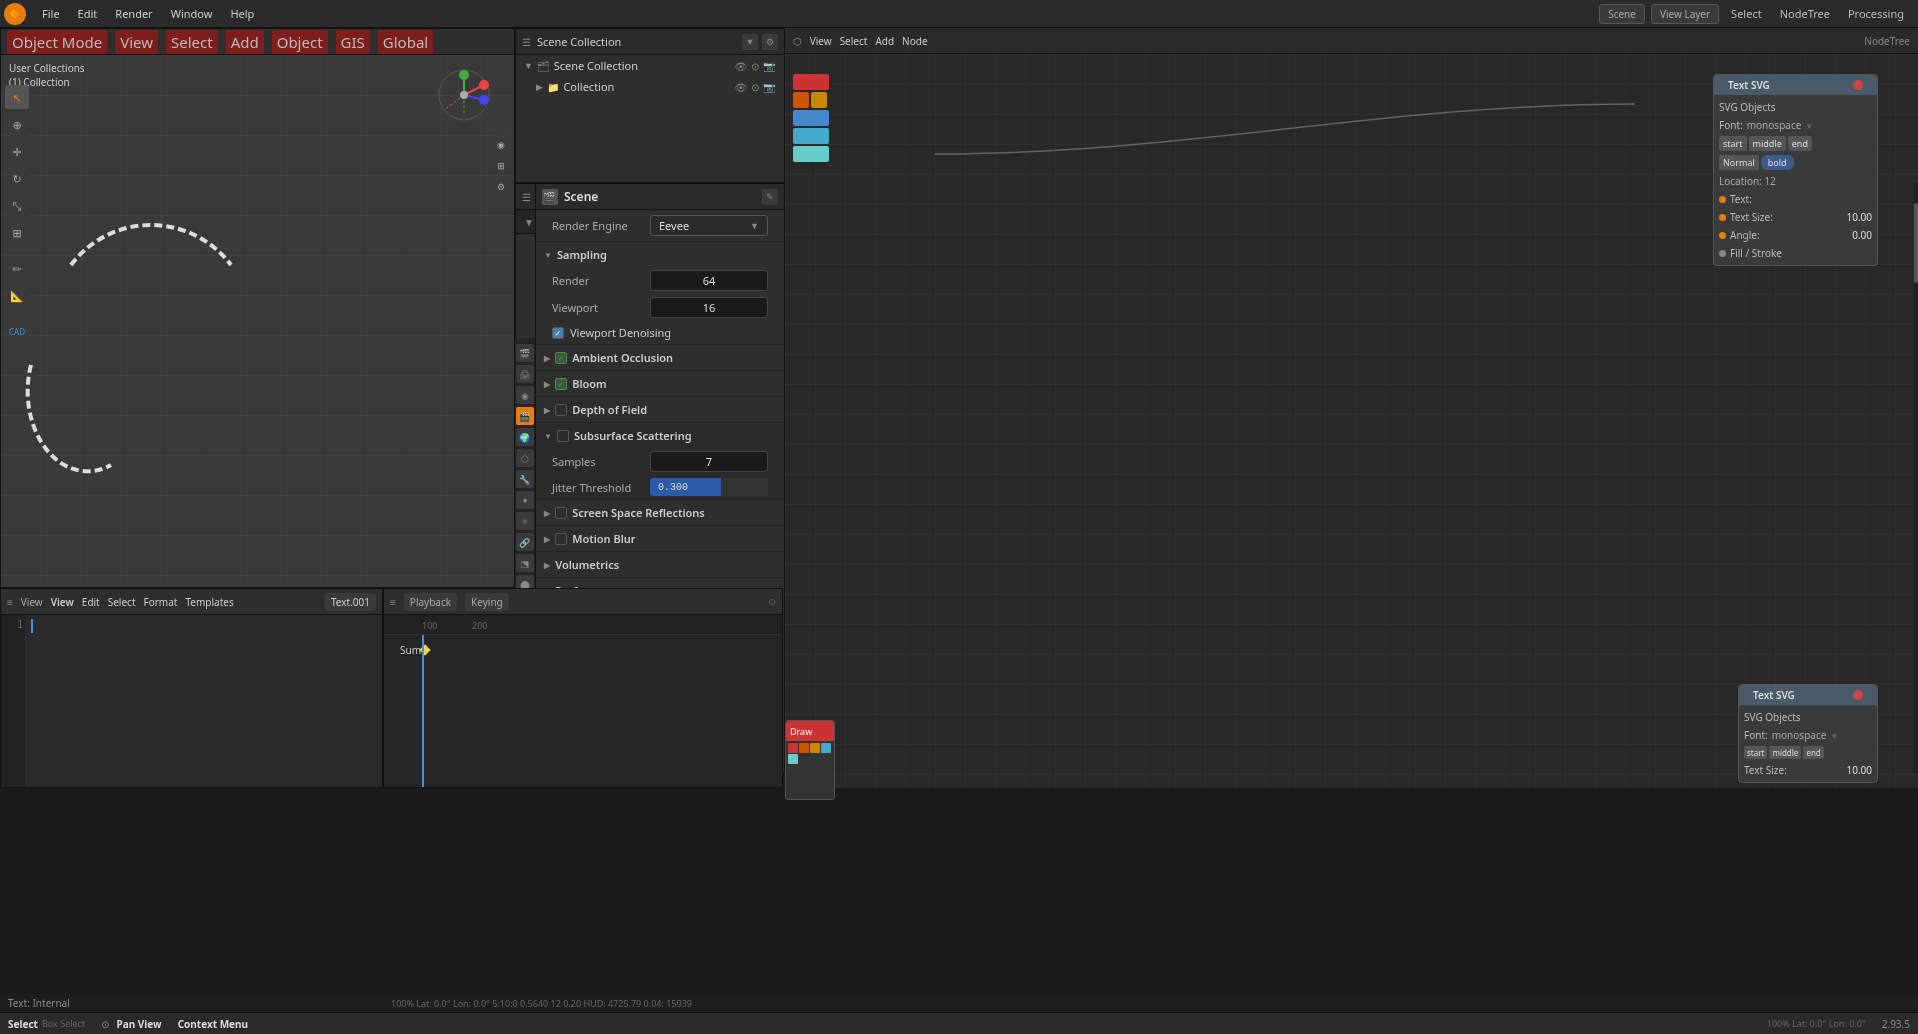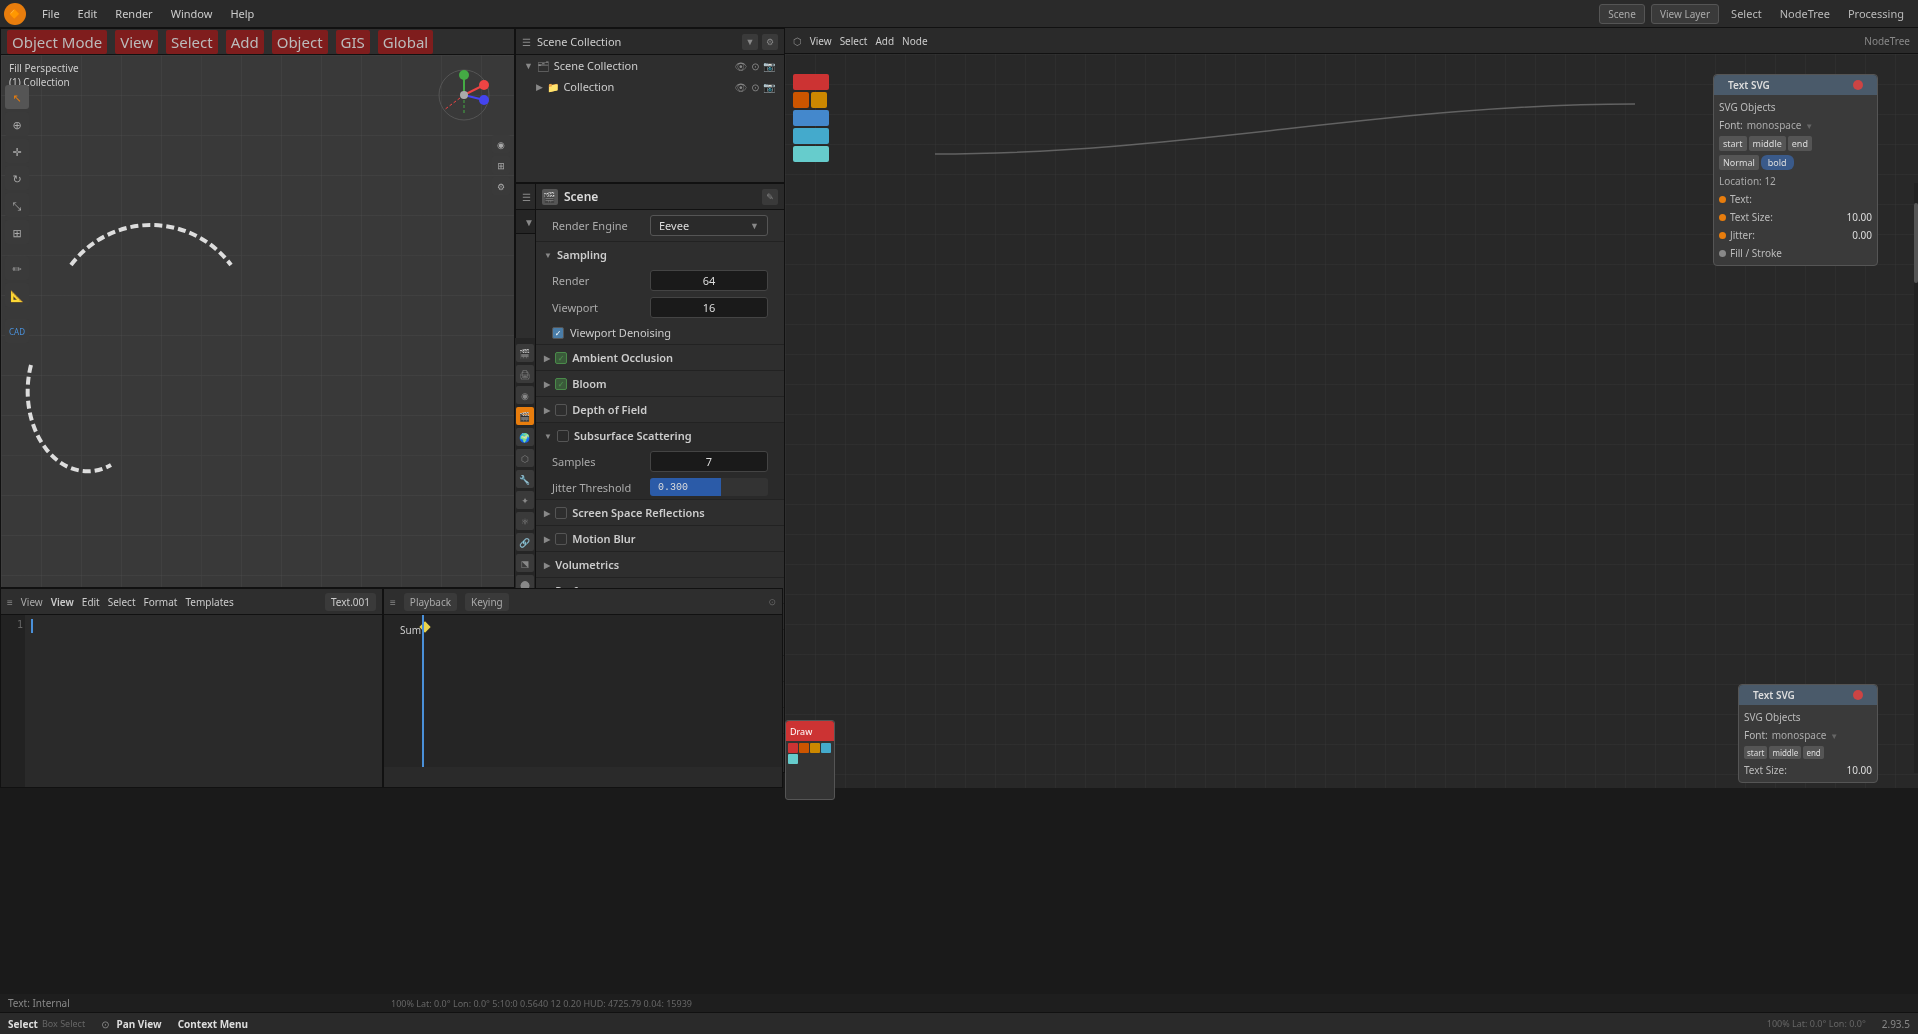--- a/index.html
+++ b/index.html
@@ -532,21 +532,21 @@
     <span class="viewport-header-btn">Object Mode</span>
     <span class="viewport-header-btn">View</span>
     <span class="viewport-header-btn">Select</span>
     <span class="viewport-header-btn">Add</span>
     <span class="viewport-header-btn">Object</span>
     <span class="viewport-header-btn">GIS</span>
     <span class="viewport-header-btn">Global</span>
   </div>
   <div class="viewport-content">
     <div class="viewport-label">
-      <span>Fill Perspective</span><br>
+      <span>User Collections</span><br>
       <span>(1) Collection</span>
     </div>
 
     <div class="viewport-tools">
       <div class="viewport-tool-btn active">↖</div>
       <div class="viewport-tool-btn">⊕</div>
       <div class="viewport-tool-btn">✛</div>
       <div class="viewport-tool-btn">↻</div>
       <div class="viewport-tool-btn">⤡</div>
       <div class="viewport-tool-btn">⊞</div>
@@ -902,21 +902,21 @@
           <div class="orange-dot"></div>
           <span>Text:</span>
         </div>
         <div class="svg-node-row">
           <div class="orange-dot"></div>
           <span>Text Size:</span>
           <span style="color:#ddd;margin-left:auto;">10.00</span>
         </div>
         <div class="svg-node-row">
           <div class="orange-dot"></div>
-          <span>Jitter:</span>
+          <span>Angle:</span>
           <span style="color:#ddd;margin-left:auto;">0.00</span>
         </div>
         <div class="svg-node-row">
           <div class="gray-dot"></div>
           <span>Fill / Stroke</span>
         </div>
       </div>
     </div>
 
     <div class="svg-node-panel" style="right:40px;top:630px;width:140px;">
@@ -1006,24 +1006,28 @@
 <div style="position:absolute;top:588px;left:383px;width:400px;height:200px;background:#2a2a2a;border:1px solid #111;">
   <div class="timeline-header" style="display:flex;align-items:center;padding:0 6px;gap:8px;height:26px;background:#2e2e2e;border-bottom:1px solid #111;">
     <span style="font-size:10px;color:#888;">≡</span>
     <div style="background:#3a3a3a;border-radius:3px;padding:2px 6px;font-size:10px;color:#aaa;">Playback</div>
     <div style="background:#3a3a3a;border-radius:3px;padding:2px 6px;font-size:10px;color:#aaa;">Keying</div>
     <div style="margin-left:auto;display:flex;align-items:center;gap:4px;">
       <div style="font-size:9px;color:#666;">⊙</div>
     </div>
   </div>
 
+  <div style="height:20px;background:#222;display:flex;align-items:flex-end;padding:0 0 2px 0;border-bottom:1px solid #333;position:relative;">
+    <div style="position:absolute;left:38px;font-size:9px;color:#666;">100</div>
+    <div style="position:absolute;left:88px;font-size:9px;color:#666;">200</div>
+  </div>
 
   <div style="height:calc(100% - 46px);position:relative;background:#252525;">
     <div style="position:absolute;left:38px;top:0;bottom:0;width:2px;background:#4a90d9;z-index:5;"></div>
-    <div style="padding:8px 16px;display:flex;">
+    <div style="padding:8px 16px;display:flex;align-items:center;">
       <span style="font-size:10px;color:#ccc;">Sum</span>
       <div style="width:8px;height:8px;background:#e8d44d;transform:rotate(45deg);"></div>
     </div>
   </div>
 </div>
 
 <div class="status-bar">
   <div class="status-item">
     <span class="status-shortcut">Select</span>
     <span style="color:#666;font-size:9px;">Box Select</span>

